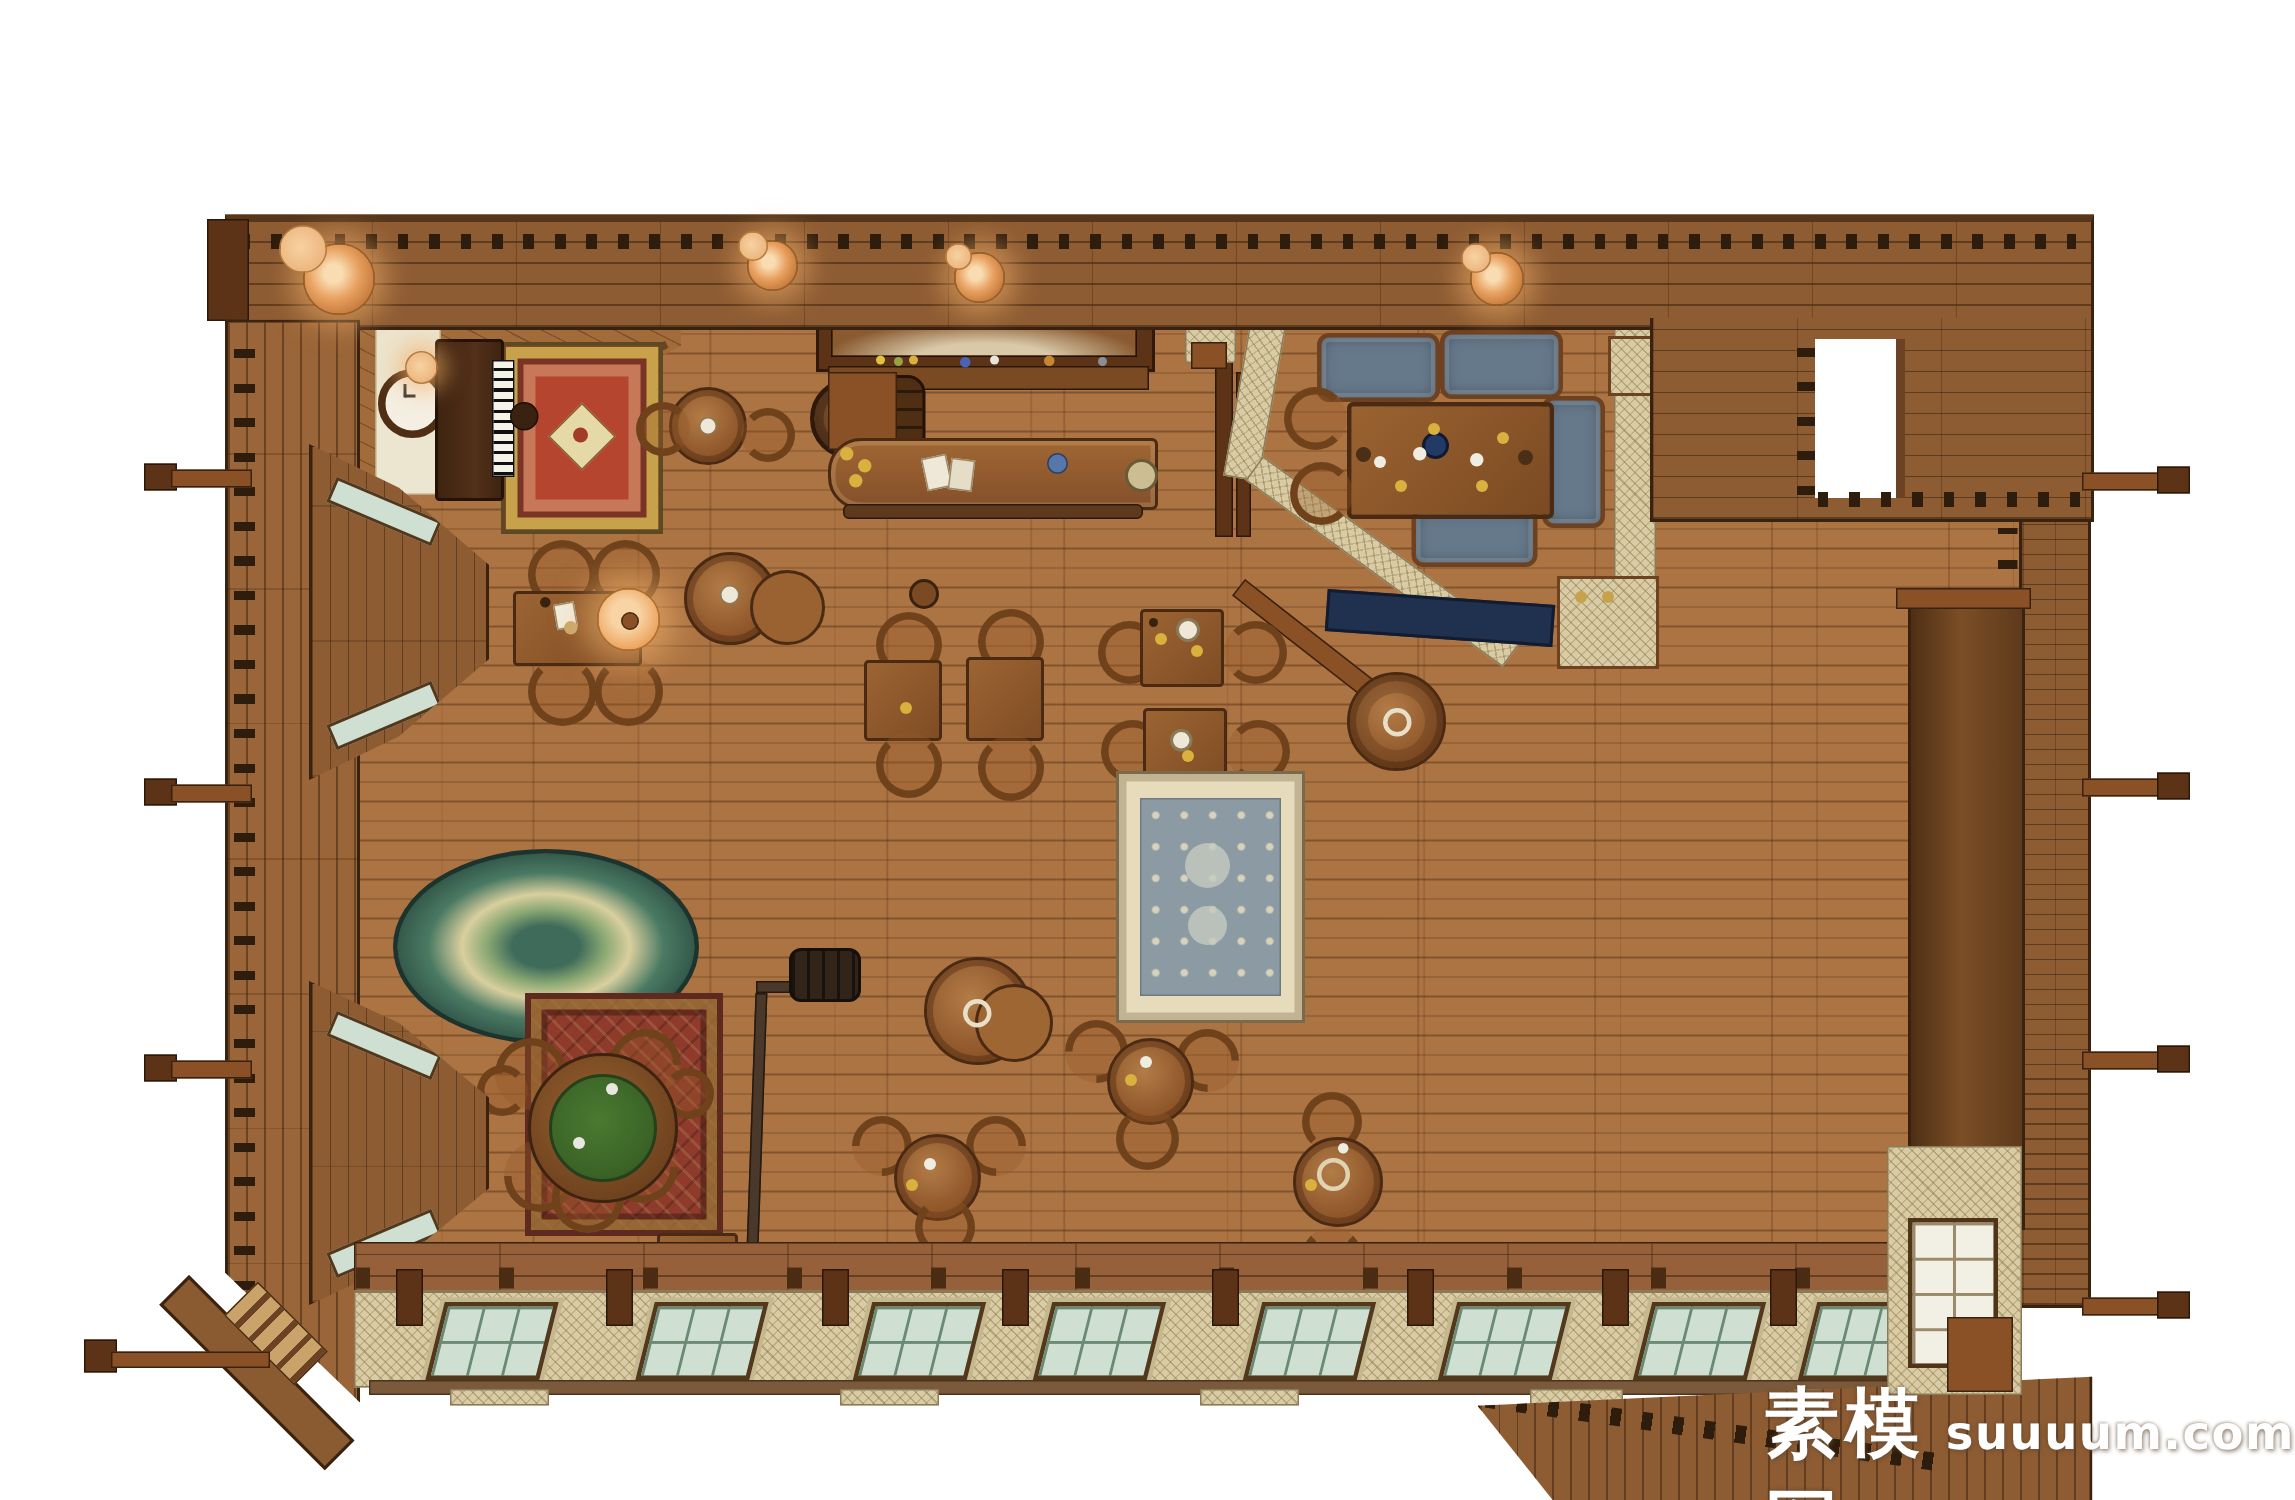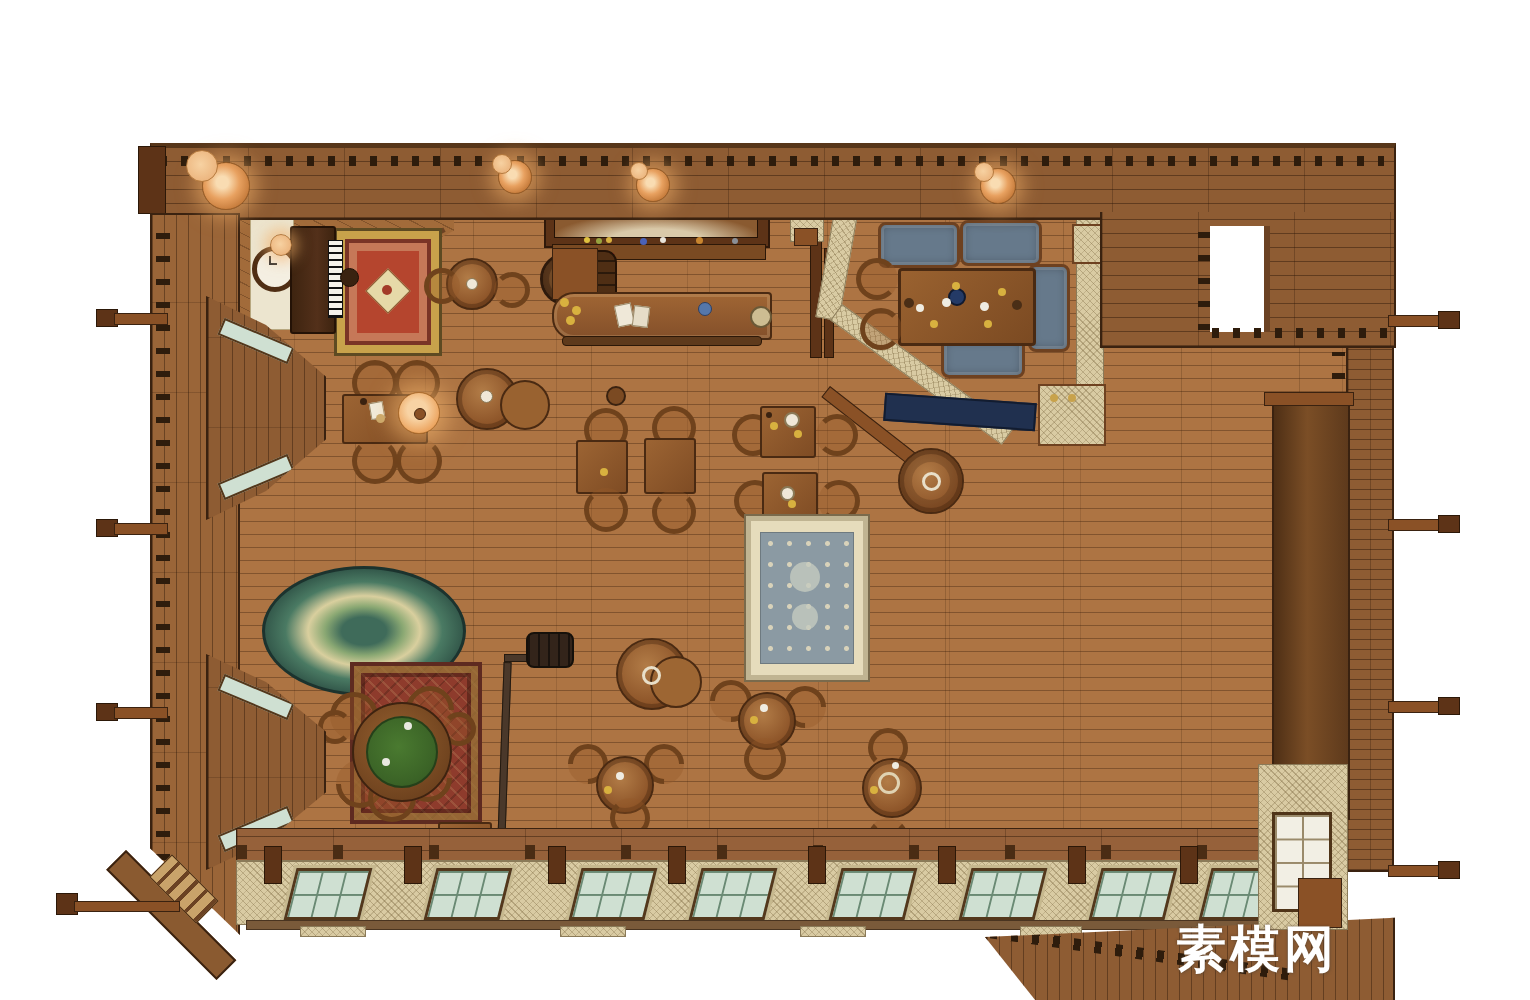--- a/index.html
+++ b/index.html
@@ -382,15 +382,16 @@
   <div class="a lampS" style="left:186px;top:150px;width:30px;height:30px;"></div>
   <div class="a lamp" style="left:498px;top:160px;width:32px;height:32px;"></div>
   <div class="a lampS" style="left:492px;top:154px;width:18px;height:18px;"></div>
   <div class="a lamp" style="left:636px;top:168px;width:32px;height:32px;"></div>
   <div class="a lampS" style="left:630px;top:162px;width:16px;height:16px;"></div>
   <div class="a lamp" style="left:980px;top:168px;width:34px;height:34px;"></div>
   <div class="a lampS" style="left:974px;top:162px;width:18px;height:18px;"></div>
 
   <div class="a wm" style="left:1176px;top:916px;">
     <span class="cjk">素模网</span>
+    <span class="lat">suuuum.com</span>
   </div>
 
 </div>
 
 </body></html>

